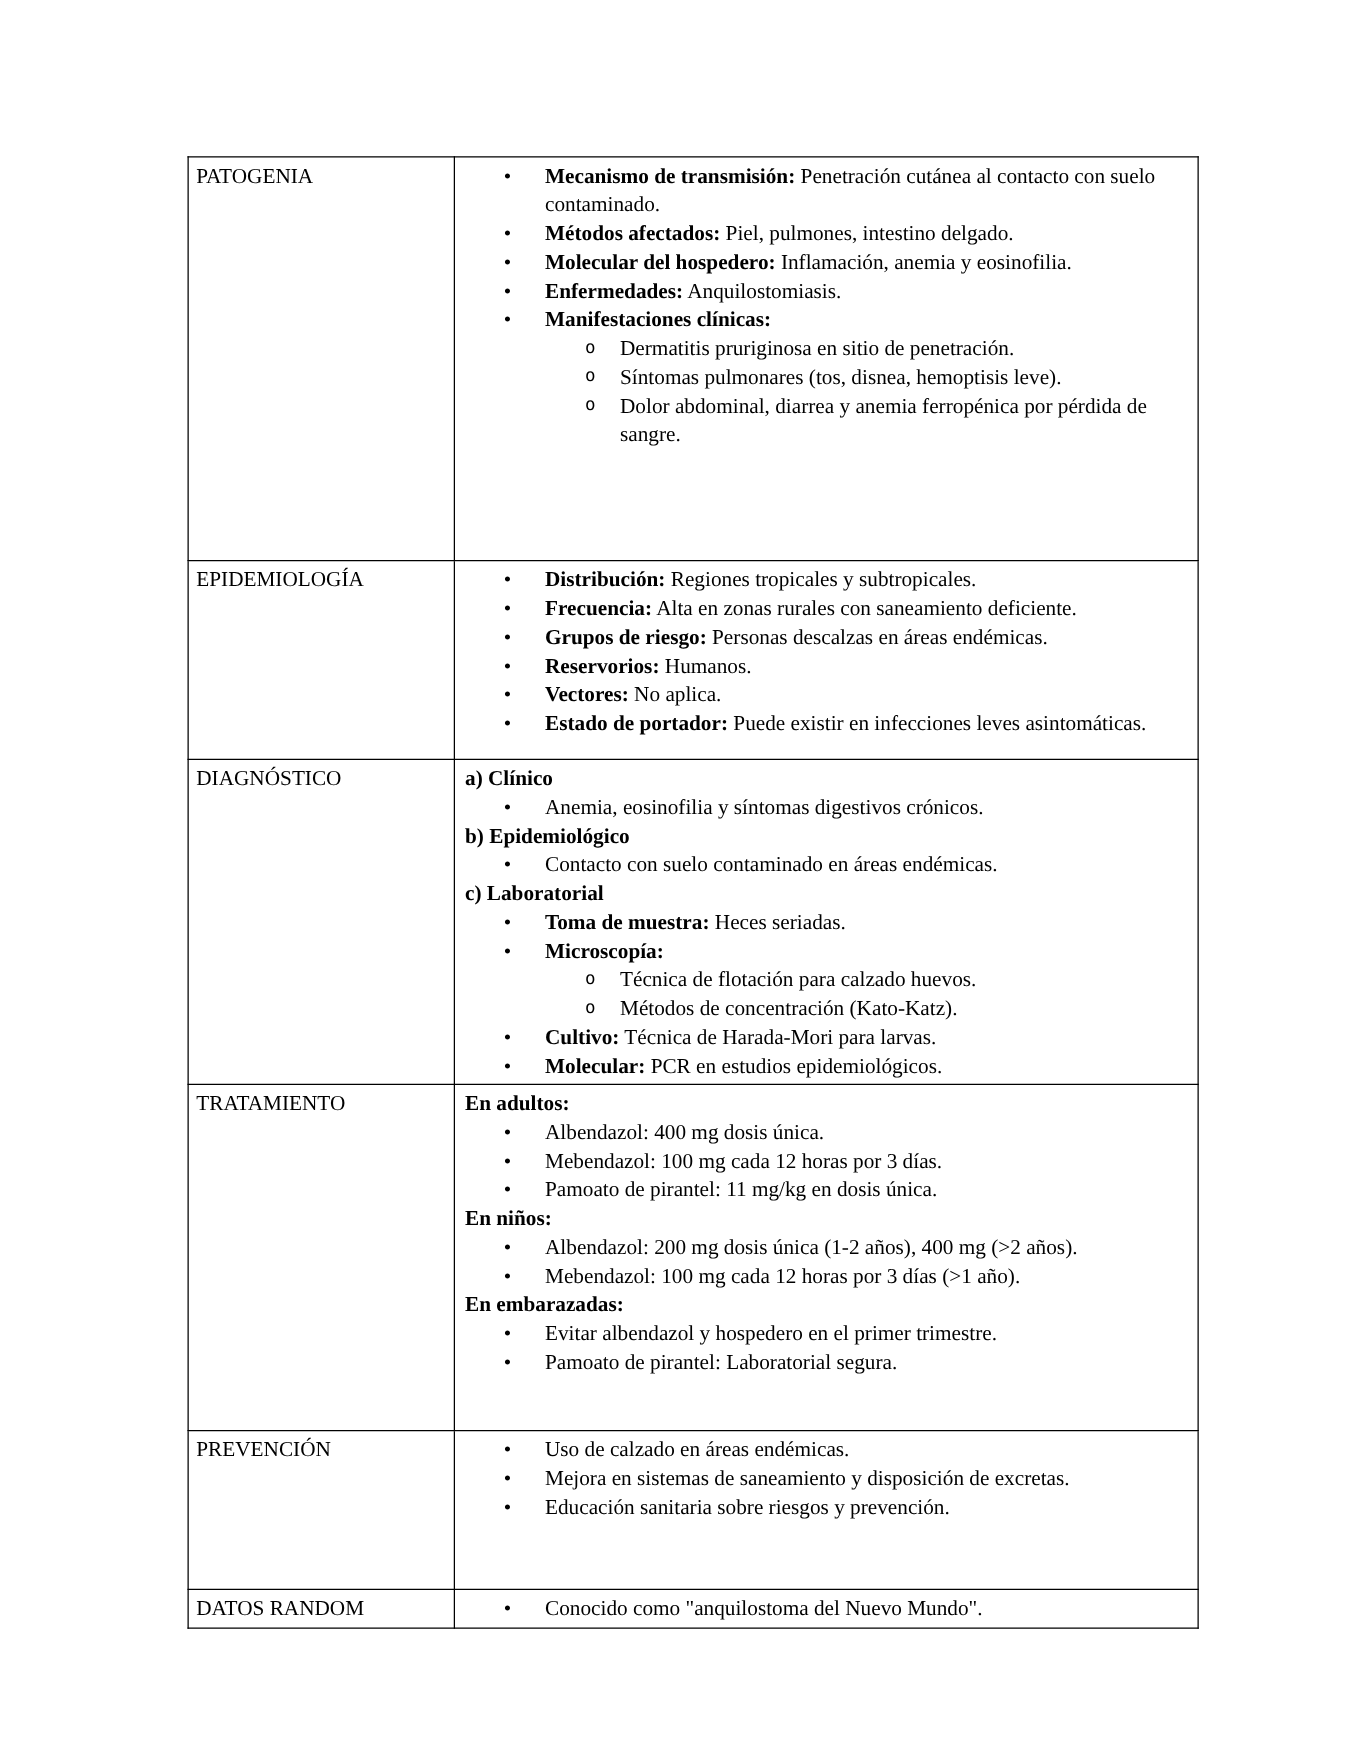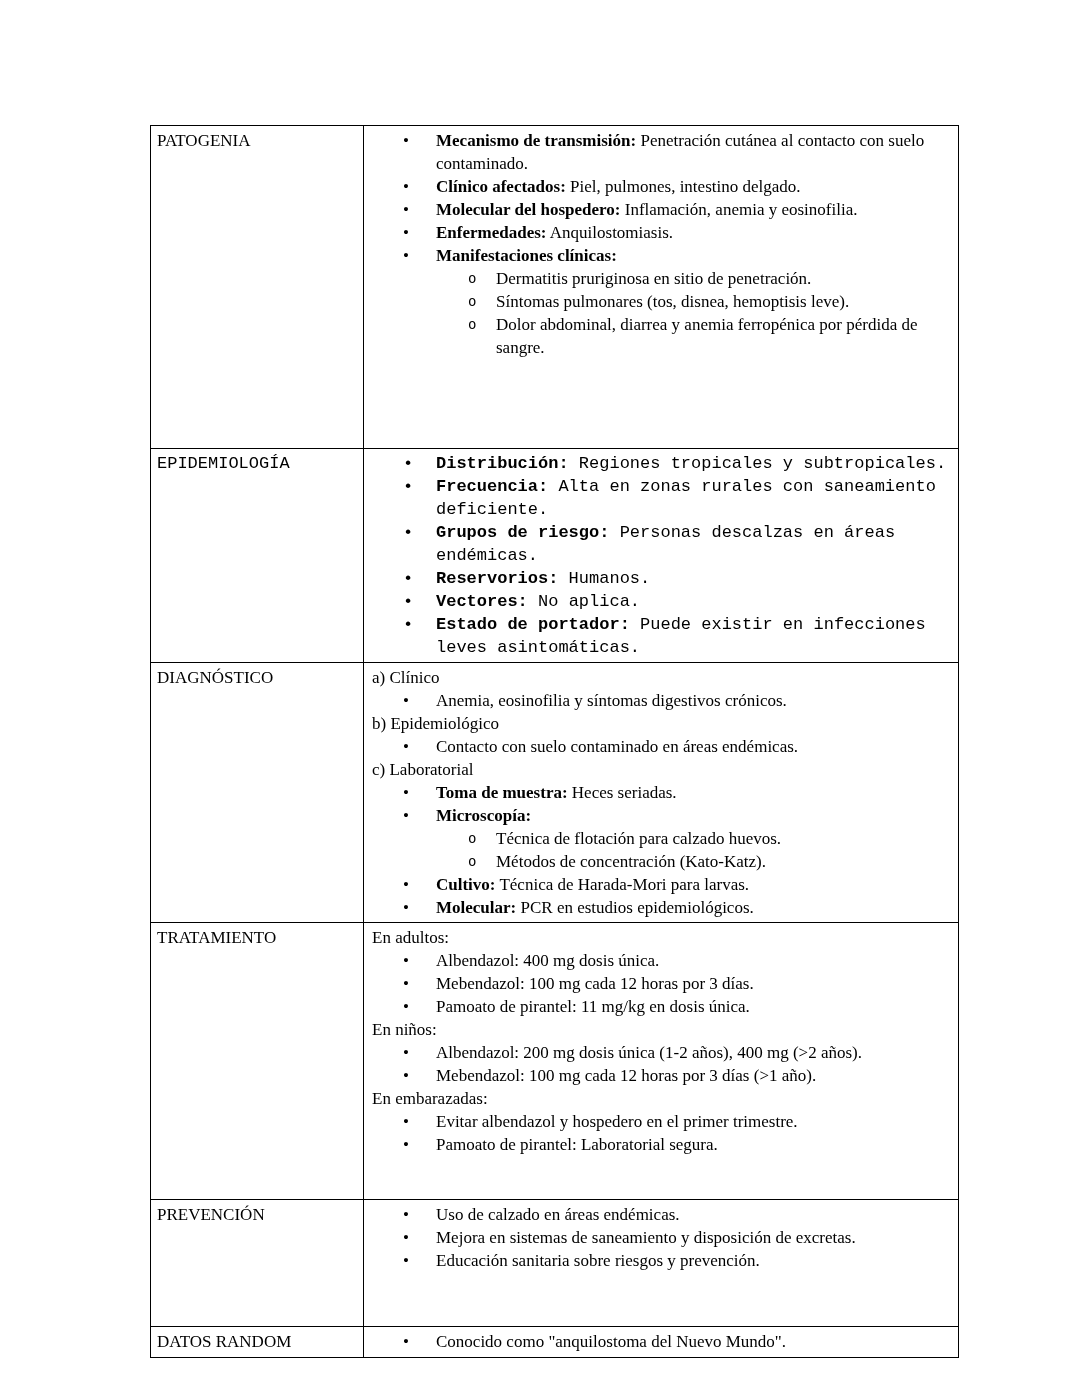--- a/index.html
+++ b/index.html
@@ -38,29 +38,29 @@
   }
   td.label-cell {
     width: 200px;
     padding-left: 9px;
   }
   td.content-cell {
     width: 582px;
   }
   
   tr.row-0 td { height: 316px; }
-  tr.row-1 td { height: 152px; font-family: Liberation Mono, monospace; }
+  tr.row-1 td { height: 152px; }
   tr.row-2 td { height: 245px; }
   tr.row-3 td { height: 270px; }
   tr.row-4 td { height: 120px; border-radius: 26px; }
   tr.row-5 td { height: 24px; }
 
   .block { margin: 0; }
   .block.heading {
-    font-weight: normal;
+    font-weight: bold;
     padding-left: 2px;
   }
   .block.bullet, .block.sub {
     display: flex;
     align-items: flex-start;
   }
   .marker {
     flex: none;
     text-align: left;
   }
@@ -89,21 +89,21 @@
     <tbody>
         <tr class="row row-0">
           <td class="label-cell">PATOGENIA</td>
           <td class="content-cell">
             <div class="block bullet">
               <span class="marker">•</span>
               <span class="text"><b>Mecanismo de transmisión:</b> Penetración cutánea al contacto con suelo contaminado.</span>
             </div>
             <div class="block bullet">
               <span class="marker">•</span>
-              <span class="text"><b>Clínico afectados:</b> Piel, pulmones, intestino delgado.</span>
+              <span class="text"><b>Métodos afectados:</b> Piel, pulmones, intestino delgado.</span>
             </div>
             <div class="block bullet">
               <span class="marker">•</span>
               <span class="text"><b>Molecular del hospedero:</b> Inflamación, anemia y eosinofilia.</span>
             </div>
             <div class="block bullet">
               <span class="marker">•</span>
               <span class="text"><b>Enfermedades:</b> Anquilostomiasis.</span>
             </div>
             <div class="block bullet">

